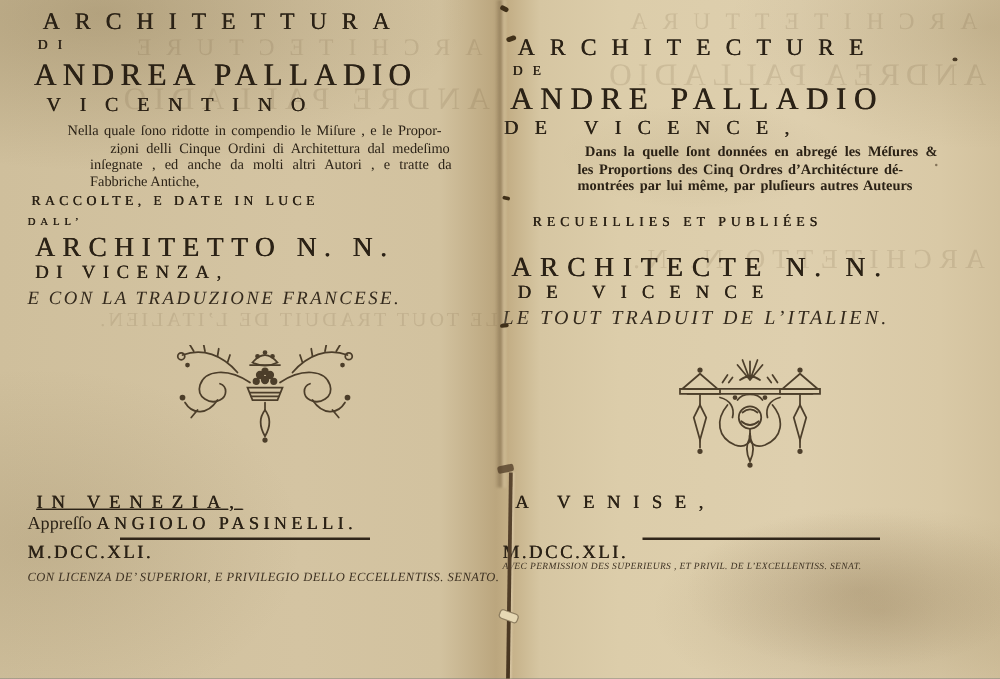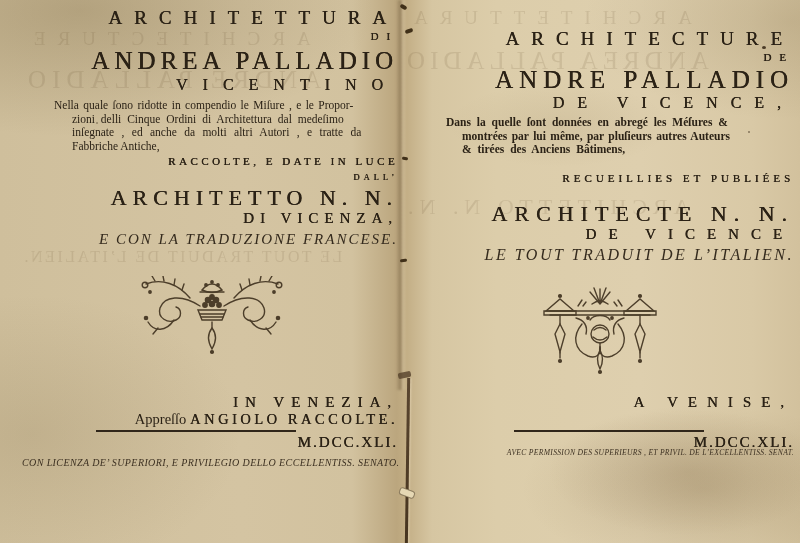--- a/index.html
+++ b/index.html
@@ -12,56 +12,56 @@
       radial-gradient(ellipse 300px 140px at 99% 4%, rgba(115,95,58,.18), transparent 70%),
       radial-gradient(ellipse 260px 120px at 88% 90%, rgba(120,96,58,.22), transparent 70%),
       radial-gradient(ellipse 200px 90px at 86% 87%, rgba(110,85,50,.18), transparent 70%),
       radial-gradient(ellipse 300px 200px at 4% 80%, rgba(115,95,58,.16), transparent 70%),
       radial-gradient(ellipse 160px 60px at 70% 23%, rgba(120,100,60,.10), transparent 70%),
       linear-gradient(90deg,#cfbf9c 0%,#d4c4a2 30%,#d2c29f 44%,#bba67e 49.6%,#c2ad84 50.6%,#d6c6a2 54%,#dccdaa 62%,#decfae 80%,#d9c9a6 94%,#d2c19d 100%);
   }
   .page { position:absolute; top:0; height:543px; }
   .page.left  { left:0;    width:398px; }
   .page.right { left:402px; width:398px; }
-  .ln { position:absolute; left:0; right:0; text-align:right; line-height:1; white-space:nowrap; }
+  .ln { position:absolute; left:0; right:0; text-align:left; line-height:1; white-space:nowrap; }
   .page.left .ln  { left:22px; right:0; }
   .page.right .ln { left:0; right:6px; }
   .caps  { text-shadow:.35px 0 0 currentColor; }
   .ital  { font-style:italic; }
 
   
   .lp-title     { top:8px;   font-size:19px;   letter-spacing:12px; padding-left:12px; }
   .lp-of        { top:31px;  font-size:11px;   letter-spacing:8px;  padding-left:8px; }
   .lp-author    { top:48px;  font-size:25px;   letter-spacing:5px;  padding-left:5px; }
   .lp-epithet   { top:77px;  font-size:16px;   letter-spacing:15px; padding-left:15px; }
   .lp-summary   { position:absolute; top:99px; left:54px; width:322px; font-size:11.5px; line-height:13.6px; }
   .lp-summary .sline { white-space:nowrap; }
   .lp-summary .ind   { padding-left:18px; }
-  .ws1 { word-spacing:1.5px; } .ws2 { word-spacing:3px; } .ws3 { word-spacing:4.5px; }
+  .ws1 { word-spacing:1.5px; } .ws2 { word-spacing:3px;text-align:center; } .ws3 { word-spacing:4.5px; }
   .lp-collected { top:156px; font-size:11px;   letter-spacing:3.5px; padding-left:3px; }
   .lp-by        { top:173px; font-size:8.5px;  letter-spacing:4px; }
   .lp-architect { top:187px; font-size:22px;   letter-spacing:6px;  padding-left:6px; }
   .lp-city      { top:211px; font-size:15px;   letter-spacing:6px;  padding-left:6px; }
   .lp-note      { top:232px; font-size:15px; letter-spacing:2px;  color:#342a1d; }
-  .lp-place     { top:395px; font-size:15px;   letter-spacing:7px;  padding-left:7px; }
+  .lp-place     { top:395px; font-size:15px;   letter-spacing:7px;  padding-left:7px;text-decoration:underline; }
   .lp-pub       { top:412px; font-size:14.5px; }
   .lp-pub .pubname { letter-spacing:3.5px; text-shadow:.3px 0 0 currentColor; }
   .lp-rule      { position:absolute; top:430px; left:96px; width:200px; height:1.6px; background:#30261a; }
   .lp-year      { top:435px; font-size:15px;   letter-spacing:2px; }
   .lp-license   { top:458px; font-size:10px;  letter-spacing:.4px; color:#3d3122; }
 
   
   .rp-title     { top:29px;  font-size:19px;   letter-spacing:12px; padding-left:12px; }
   .rp-of        { top:52px;  font-size:11px;   letter-spacing:8px;  padding-left:8px; }
   .rp-author    { top:67px;  font-size:25px;   letter-spacing:6px;  padding-left:6px; }
   .rp-epithet   { top:95px;  font-size:16px;   letter-spacing:13px; padding-left:1px; }
   .rp-summary   { position:absolute; top:116px; left:44px; width:326px; font-size:11.5px; line-height:13.6px; }
   .rp-summary .sline { white-space:nowrap;font-weight:bold; }
   .rp-summary .ind   { padding-left:16px; }
-  .rp-collected { top:173px; font-size:11px;   letter-spacing:4px;  padding-left:4px; }
+  .rp-collected { top:173px; font-size:11px;   letter-spacing:4px;  padding-left:4px;margin-left:20px; }
   .rp-by        { top:191px; font-size:8.5px;  letter-spacing:4px; }
   .rp-architect { top:203px; font-size:22px;   letter-spacing:7px;  padding-left:7px; }
   .rp-city      { top:227px; font-size:15px;   letter-spacing:12px; padding-left:12px; }
   .rp-note      { top:247px; font-size:16px; letter-spacing:2.5px; color:#342a1d; }
   .rp-place     { top:395px; font-size:15px;   letter-spacing:10px; padding-left:10px; }
   .rp-pub       { top:412px; font-size:14.5px; }
   .rp-pub .pubname { letter-spacing:4px; text-shadow:.3px 0 0 currentColor; }
   .rp-rule      { position:absolute; top:430px; left:112px; width:190px; height:1.6px; background:#30261a; }
   .rp-year      { top:435px; font-size:15px;   letter-spacing:2px; }
   .rp-license   { top:449px; font-size:7.6px;  letter-spacing:.3px; color:#3d3122; }
@@ -146,40 +146,40 @@
             <circle cx="136" cy="16" r="1.2" fill="#3a2c1a"></circle>
           <path d="M112,44 C120,56 132,56 138,46"></path>
           <path d="M128,52 l5,6"></path>
             <circle cx="140" cy="42" r="1.6" fill="#3a2c1a"></circle>
         </g>
         <use href="#lo-side" transform="translate(148,0) scale(-1,1)"></use>
       </g>
     </svg>
 
     <div class="ln caps lp-place">IN VENEZIA,</div>
-    <div class="ln lp-pub"><span>Appreſſo </span><span class="pubname">ANGIOLO RACCOLTE.</span></div>
+    <div class="ln lp-pub"><span>Appreſſo </span><span class="pubname">ANGIOLO PASINELLI.</span></div>
     <div class="lp-rule"></div>
     <div class="ln caps lp-year">M.DCC.XLI.</div>
     <div class="ln ital lp-license">CON LICENZA DE’ SUPERIORI, E PRIVILEGIO DELLO ECCELLENTISS. SENATO.</div>
   </div>
 
   <div class="page right">
     <div class="ln ghost lp-title">ARCHITETTURA</div>
     <div class="ln ghost lp-author">ANDREA PALLADIO</div>
     <div class="ln ghost lp-architect" style="top:196px">ARCHITETTO N. N.</div>
 
     <div class="ln caps rp-title">ARCHITECTURE</div>
     <div class="ln caps rp-of">DE</div>
     <div class="ln caps rp-author">ANDRE PALLADIO</div>
     <div class="ln caps rp-epithet">DE VICENCE,</div>
 
     <div class="rp-summary">
       <div class="sline ws2">Dans la quelle ſont données en abregé les Méſures &amp;</div>
+      <div class="sline ind ws1">les Proportions des Cinq Ordres d’Architécture dé-</div>
       <div class="sline ind ws1">montrées par lui même, par pluſieurs autres Auteurs</div>
-      <div class="sline ind ws2">&amp; tirées des Anciens Bâtimens,</div>
     </div>
 
     <div class="ln caps rp-collected">RECUEILLIES ET PUBLIÉES</div>
     <div class="ln caps rp-architect">ARCHITECTE N. N.</div>
     <div class="ln caps rp-city">DE VICENCE</div>
     <div class="ln ital rp-note">LE TOUT TRADUIT DE L’ITALIEN.</div>
 
     <svg class="ornament rp-orn" viewBox="0 0 140 96">
       <g stroke="#3a2c1a" fill="none" stroke-width="1.4" stroke-linecap="round" opacity=".88">
         <path d="M70,20 L70,5 M70,20 L60,8 M70,20 L80,8 M70,20 L64,4 M70,20 L76,4"></path>

